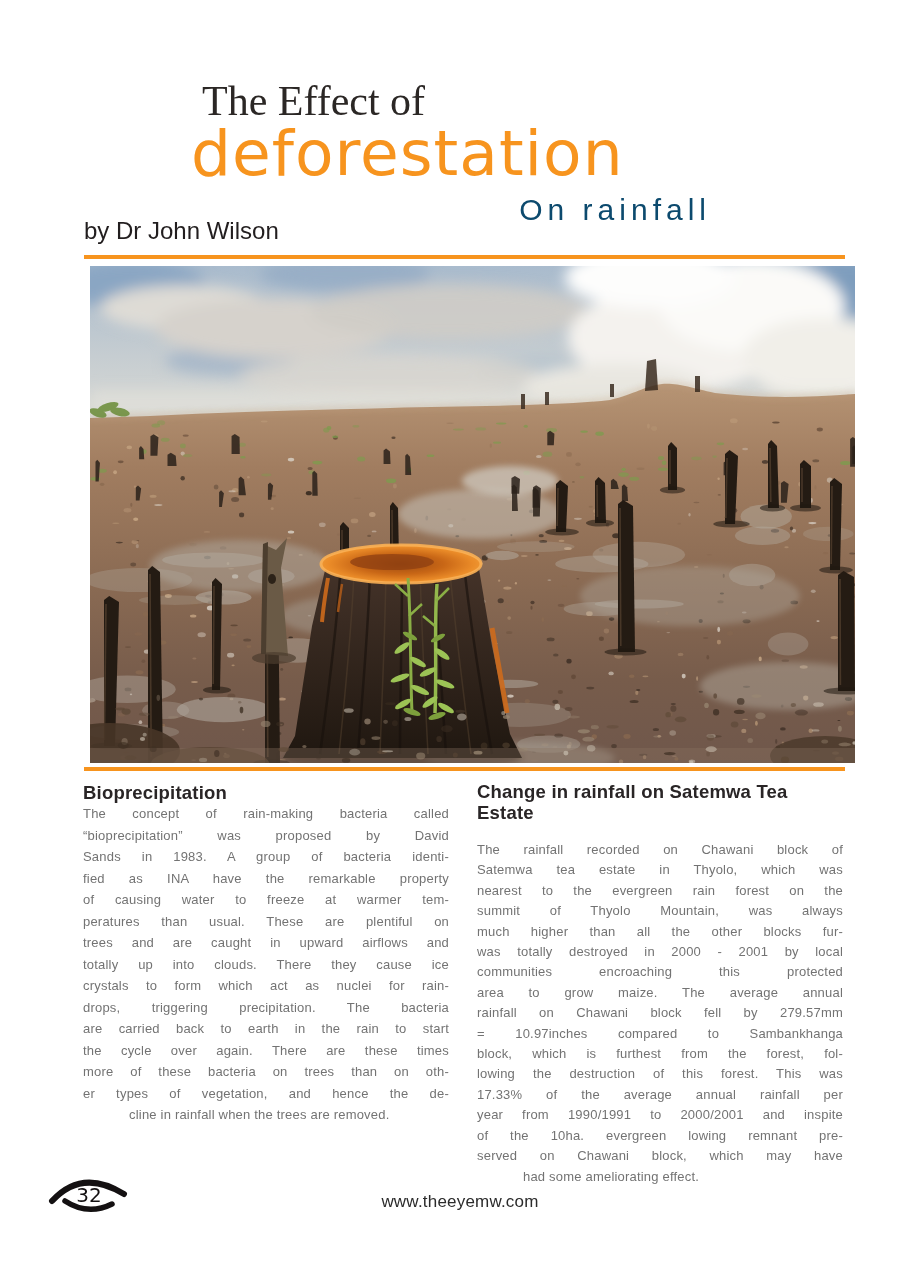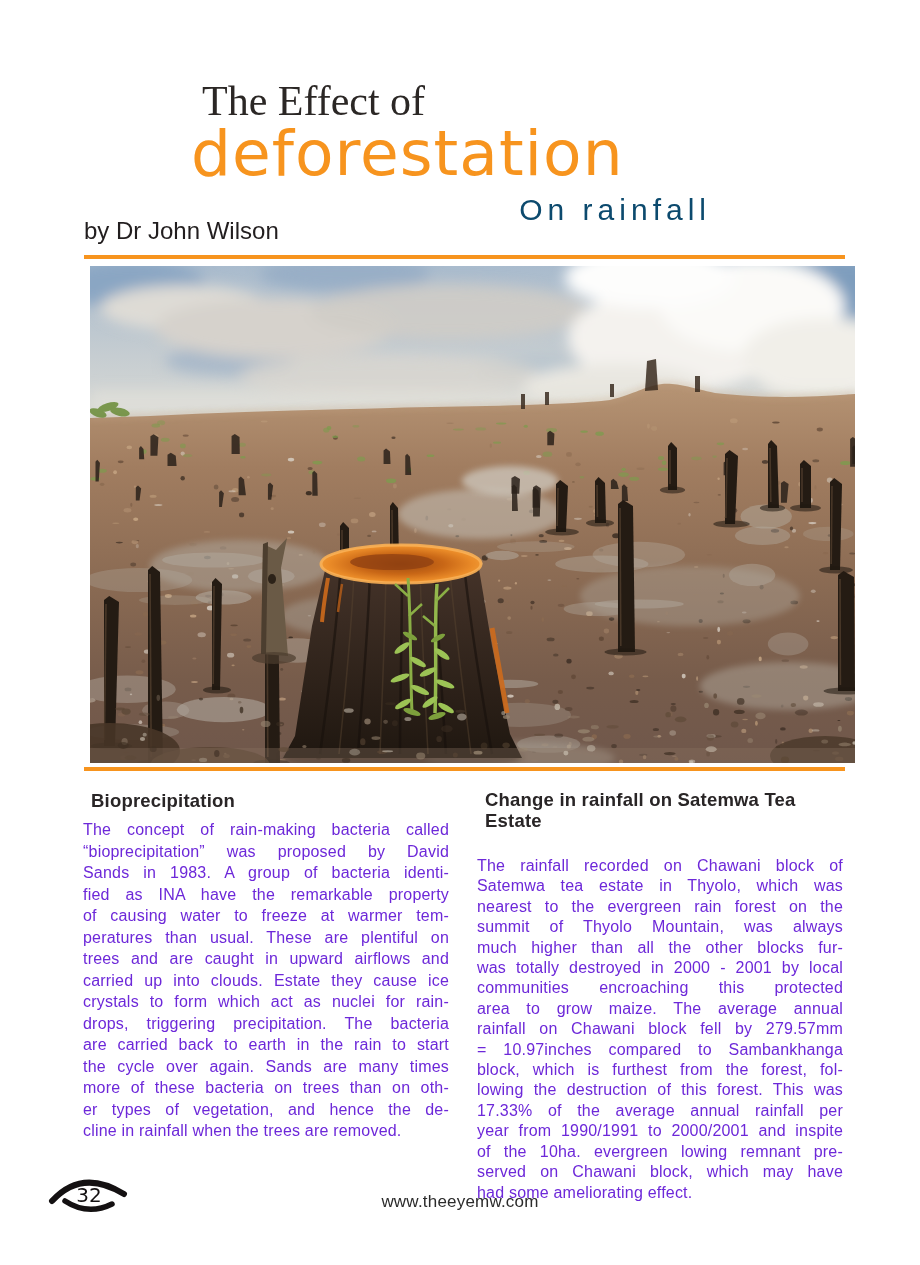--- a/index.html
+++ b/index.html
@@ -21,27 +21,27 @@
   .rule-bottom{top:767px;}
 
   
   .photo{position:absolute;left:90px;top:266px;width:765px;height:497px;margin:0;}
   .photo svg{display:block;width:765px;height:497px;}
 
   
   .col{position:absolute;width:366px;}
   .col-left{left:83px;top:782px;}
   .col-right{left:477px;top:781px;}
-  .col h3{margin:8px;font-size:18.5px;line-height:21px;color:#292526;letter-spacing:0.2px;}
+  .col h3{margin:0;font-size:18.5px;line-height:21px;color:#292526;letter-spacing:0.2px;}
   .col .gap{height:17px;}
-  .jline{font-size:16px;color:#6d28d9;letter-spacing:0.2px;
+  .jline{font-size:13px;color:#737373;letter-spacing:0.2px;
          text-align:justify;text-align-last:justify;white-space:nowrap;}
   .col-left .jline{line-height:21.5px;}
   .col-right .jline{line-height:20.4px;}
-  .jline.last{text-align-last:left;}
+  .jline.last{text-align-last:left;margin-left:46px;}
 
   
   .eye-logo{position:absolute;left:44px;top:1166px;width:92px;height:62px;}
   .website{position:absolute;left:0;right:0;top:1192px;text-align:center;
            font-size:17px;color:#2b2b2b;letter-spacing:0.2px;cursor:pointer;}
 </style>
 </head>
 <body>
 
 <div class="page">
@@ -783,25 +783,25 @@
   <section class="col col-left">
     <h3>Bioprecipitation</h3>
     <div>
         <div class="jline">The concept of rain-making bacteria called</div>
         <div class="jline">“bioprecipitation” was proposed by David</div>
         <div class="jline">Sands in 1983.  A group of bacteria identi-</div>
         <div class="jline">fied as INA have the remarkable property</div>
         <div class="jline">of causing water to freeze at warmer tem-</div>
         <div class="jline">peratures than usual. These are plentiful on</div>
         <div class="jline">trees and are caught in upward airflows and</div>
-        <div class="jline">carried up into clouds. Estate they cause ice</div>
+        <div class="jline">totally up into clouds. There they cause ice</div>
         <div class="jline">crystals to form which act as nuclei for rain-</div>
         <div class="jline">drops, triggering precipitation. The bacteria</div>
         <div class="jline">are carried back to earth in the rain to start</div>
-        <div class="jline">the cycle over again. Sands are many times</div>
+        <div class="jline">the cycle over again. There are these times</div>
         <div class="jline">more of these bacteria on trees than on oth-</div>
         <div class="jline">er types of vegetation, and hence the de-</div>
         <div class="jline last">cline in rainfall when the trees are removed.</div>
       </div>
   </section>
 
   <section class="col col-right">
     <h3>Change in rainfall on Satemwa Tea Estate</h3>
     <div class="gap"></div>
     <div>

